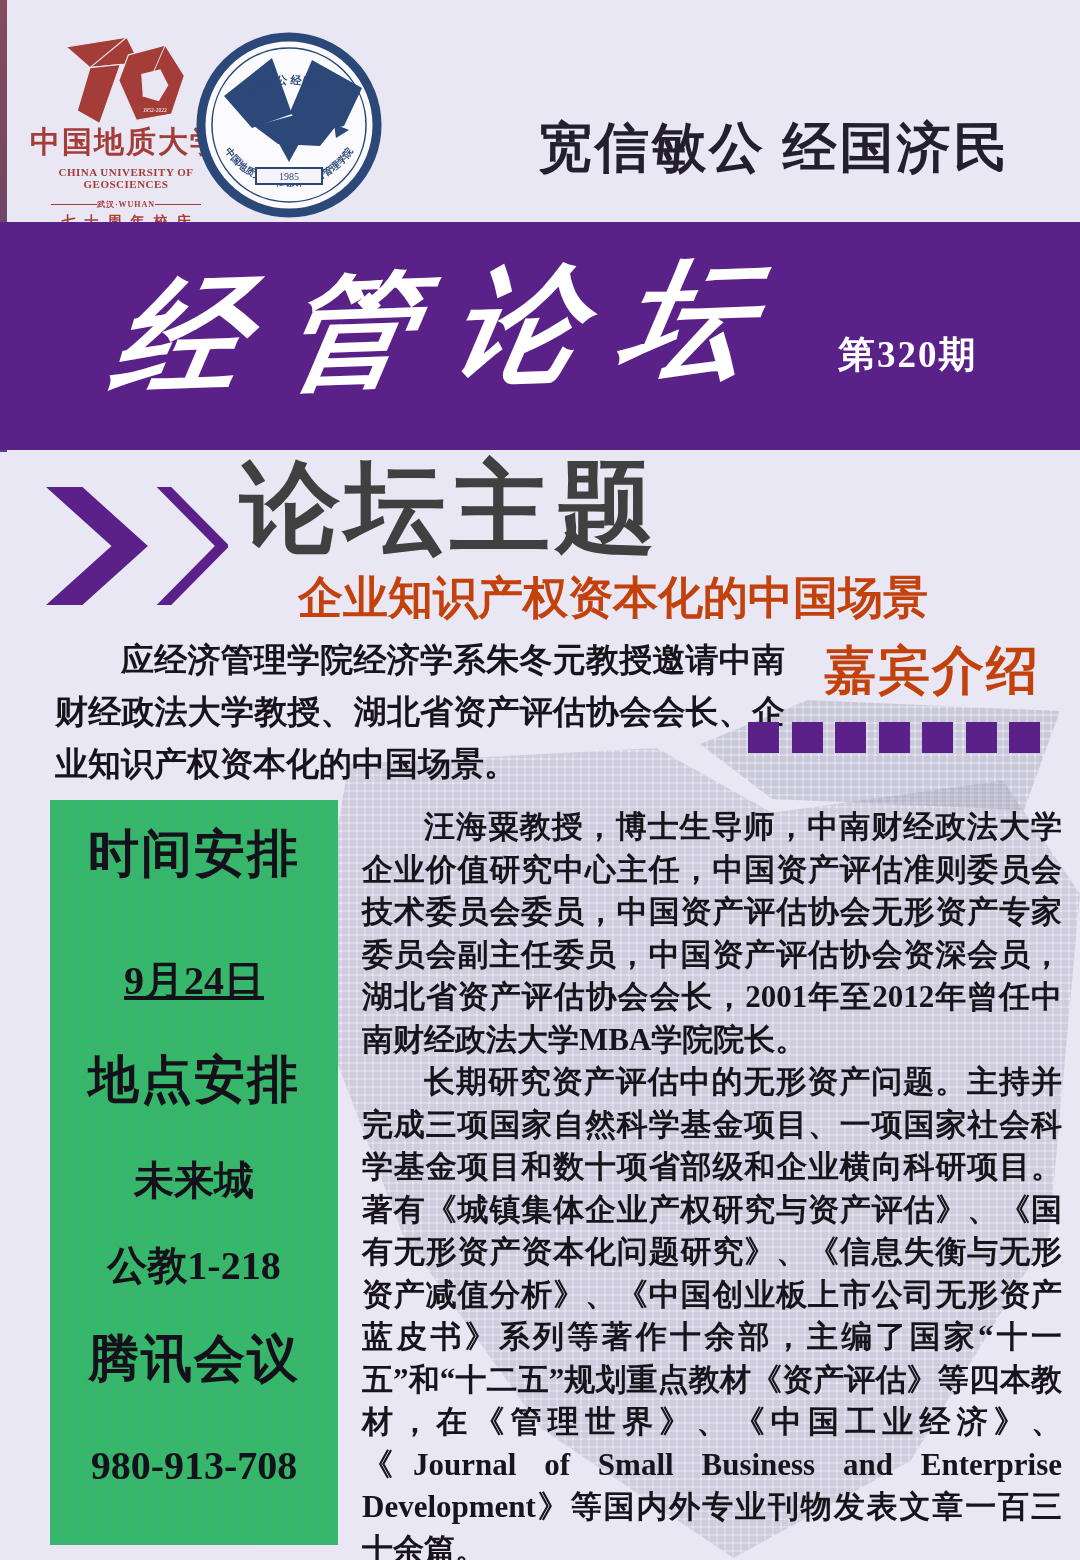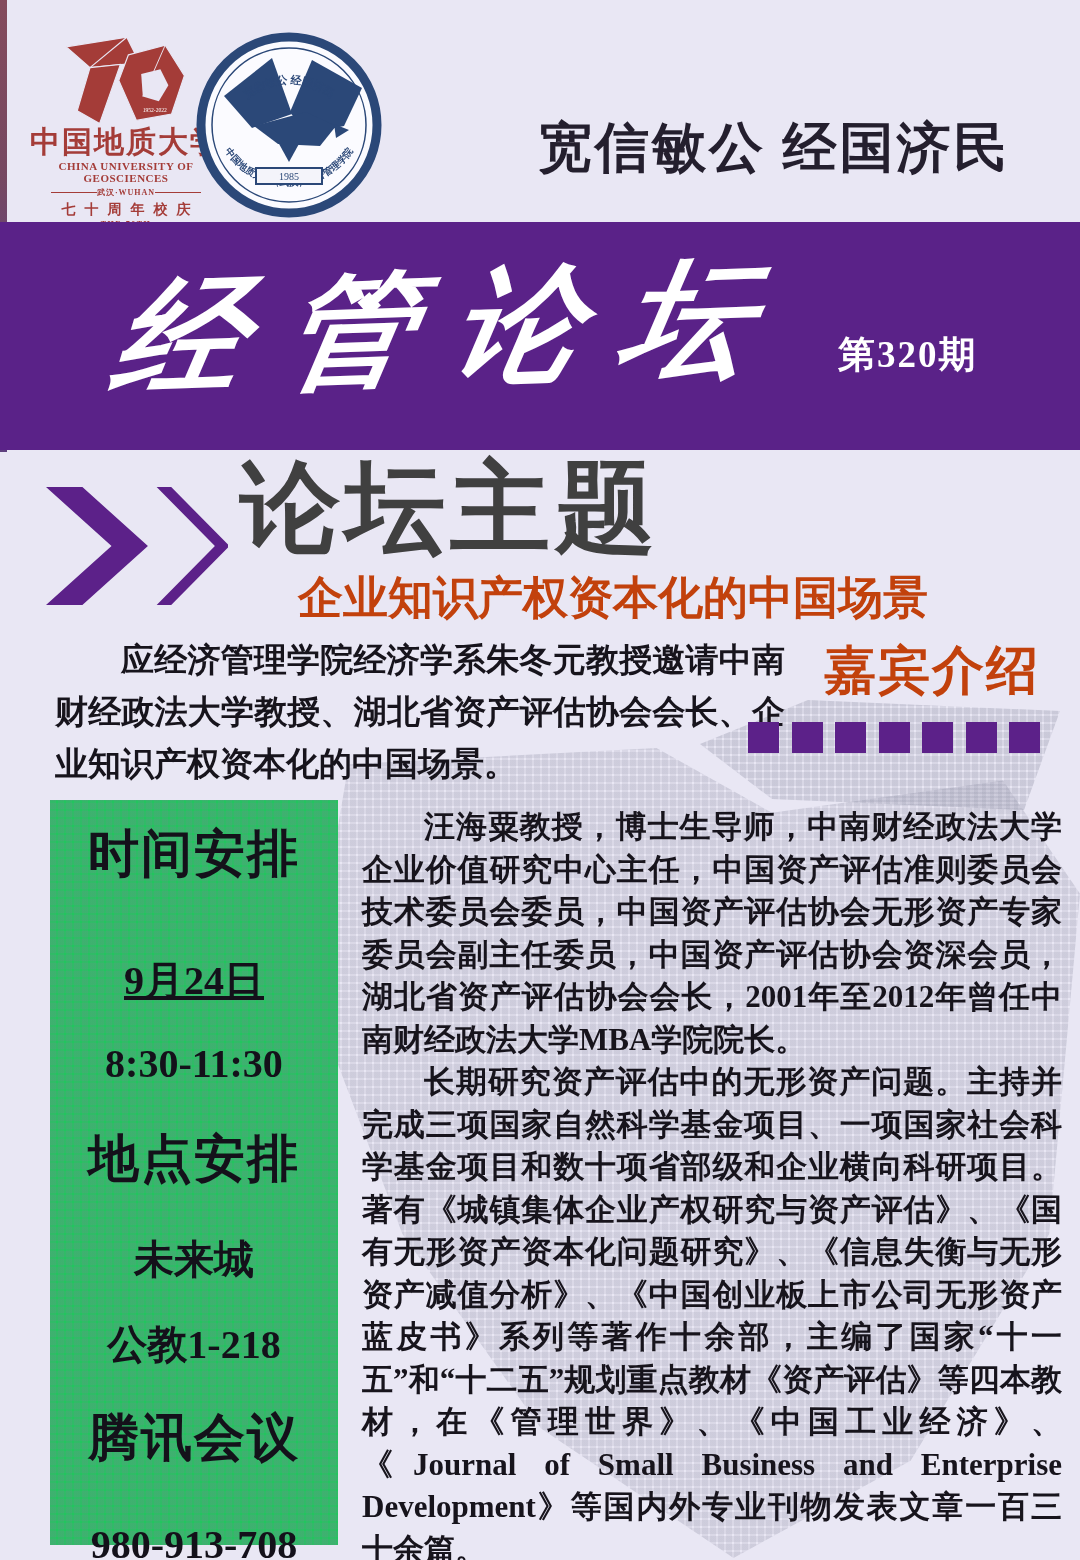--- a/index.html
+++ b/index.html
@@ -10,22 +10,22 @@
   }
   
   .edge-strip{position:absolute;left:0;top:0;width:7px;height:452px;
     background:linear-gradient(180deg,#6b2436 0%,#58203c 40%,#401a64 70%,#3c1760 100%);opacity:.8;}
   
   .slogan{position:absolute;left:538px;top:112px;font-size:54px;font-weight:900;
     color:#241f2e;letter-spacing:3px;white-space:nowrap;}
   .cug-logo{position:absolute;left:18px;top:34px;width:216px;text-align:center;color:#a43c38;}
   .cug-logo .seventy{display:block;margin:0 auto;}
   .cug-name{font-size:30px;font-weight:900;letter-spacing:2px;line-height:1.05;}
-  .cug-en{font-size:11px;font-weight:700;letter-spacing:.5px;margin-top:2px;}
-  .cug-city-row{display:flex;align-items:center;justify-content:center;margin-top:3px;}
+  .cug-en{font-size:11px;font-weight:700;letter-spacing:.5px;margin-top:8px;}
+  .cug-city-row{display:flex;align-items:center;justify-content:center;margin-top:9px;}
   .cug-city-row .rule{flex:0 0 46px;height:1px;background:#a43c38;}
   .cug-city{font-size:8px;font-weight:700;letter-spacing:1px;}
   .cug-ann{font-size:14px;font-weight:900;letter-spacing:9px;padding-left:9px;margin-top:3px;}
   .cug-annen-row{display:flex;align-items:center;justify-content:center;gap:6px;margin-top:1px;}
   .cug-annen-row .rule{flex:0 0 40px;height:1px;background:#a43c38;}
   .cug-ann-en{font-size:8px;font-weight:700;letter-spacing:1.5px;}
   .emblem{position:absolute;left:194px;top:30px;}
   
   .banner{position:absolute;left:0;top:222px;width:1080px;height:228px;background:#5a2288;}
   .script-title{position:absolute;left:118px;top:26px;font-size:128px;line-height:1.25;
@@ -155,21 +155,20 @@
       <span class="square"></span>
       <span class="square"></span>
       <span class="square"></span>
     </div>
   </div>
 
   <div class="sidebar">
     <div class="pixelgrid" style="left:0;top:0;width:100%;height:100%;"></div>
     <div class="sb-heading">时间安排</div>
     <div class="sb-value mt-a">9月24日</div>
-    <div class="sb-value mt-b">8:30-11:30</div>
     <div class="sb-heading mt-c">地点安排</div>
     <div class="sb-value mt-c">未来城</div>
     <div class="sb-value mt-d">公教1-218</div>
     <div class="sb-heading mt-b">腾讯会议</div>
     <div class="sb-value mt-e">980-913-708</div>
   </div>
 
   <div class="bio">
     <p>汪海粟教授，博士生导师，中南财经政法大学企业价值研究中心主任，中国资产评估准则委员会技术委员会委员，中国资产评估协会无形资产专家委员会副主任委员，中国资产评估协会资深会员，湖北省资产评估协会会长，2001年至2012年曾任中南财经政法大学MBA学院院长。</p>
     <p>长期研究资产评估中的无形资产问题。主持并完成三项国家自然科学基金项目、一项国家社会科学基金项目和数十项省部级和企业横向科研项目。著有《城镇集体企业产权研究与资产评估》、《国有无形资产资本化问题研究》、《信息失衡与无形资产减值分析》、《中国创业板上市公司无形资产蓝皮书》系列等著作十余部，主编了国家“十一五”和“十二五”规划重点教材《资产评估》等四本教材，在《管理世界》、《中国工业经济》、《Journal of Small Business and Enterprise Development》等国内外专业刊物发表文章一百三十余篇。</p>

